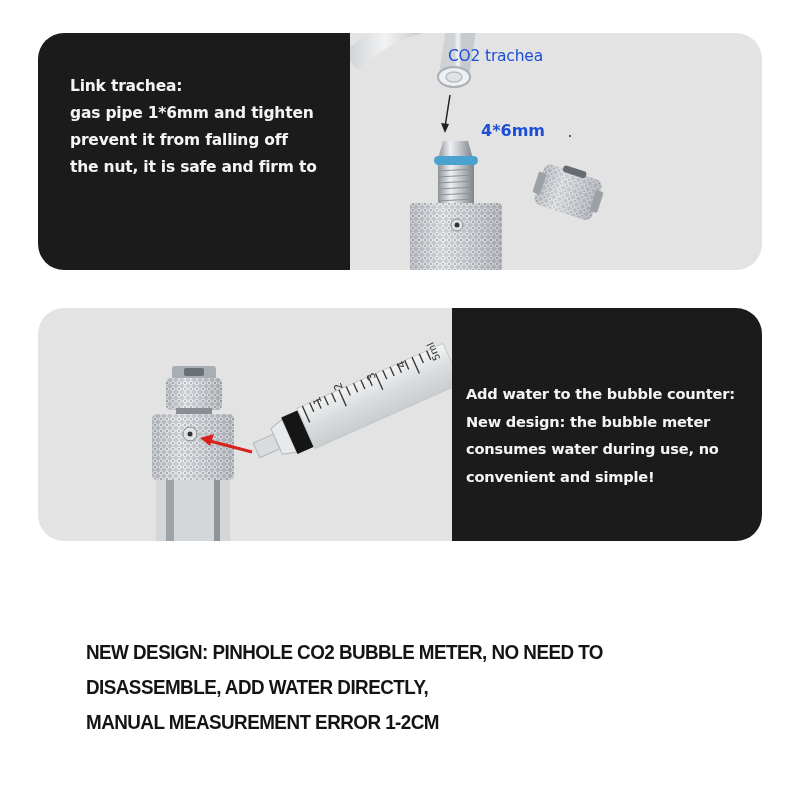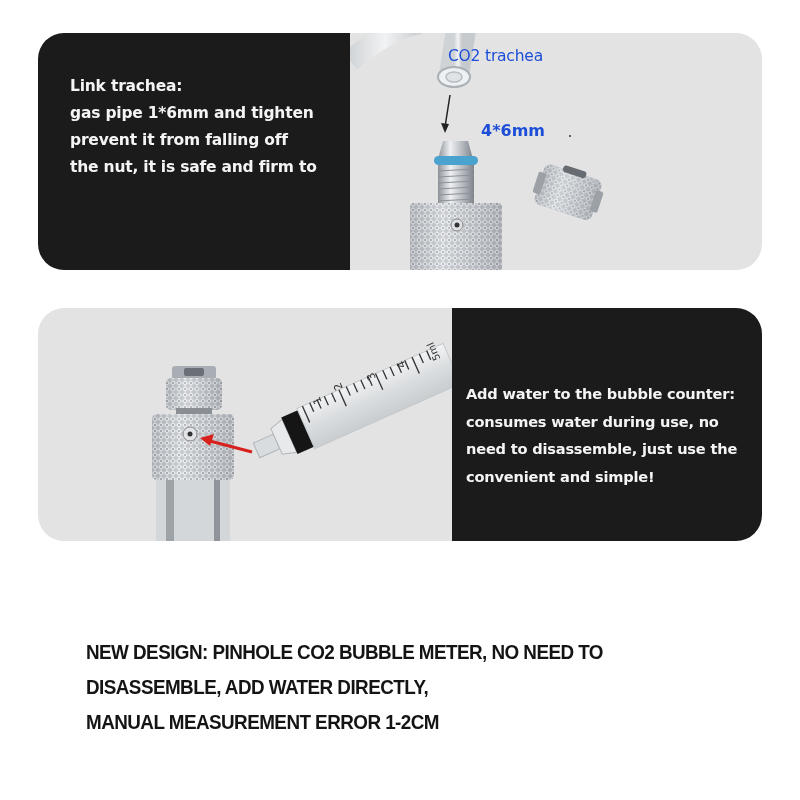--- a/index.html
+++ b/index.html
@@ -177,22 +177,22 @@
       <span style="position:absolute;left:276px;top:86px;font-size:11px;color:#333;transform:rotate(-114deg);">1</span>
       <span style="position:absolute;left:297px;top:72px;font-size:11px;color:#333;transform:rotate(-114deg);">2</span>
       <span style="position:absolute;left:330px;top:62px;font-size:11px;color:#333;transform:rotate(-114deg);">3</span>
       <span style="position:absolute;left:360px;top:50px;font-size:11px;color:#333;transform:rotate(-114deg);">4</span>
       <span style="position:absolute;left:386px;top:38px;font-size:10px;color:#333;transform:rotate(-114deg);">5ml</span>
     </div>
   </div>
   <div class="dark">
     <div class="caption">
       <span class="line">Add water to the bubble counter:</span>
+      <span class="line">New design: the bubble meter</span>
       <span class="line">consumes water during use, no</span>
-      <span class="line">need to disassemble, just use the</span>
       <span class="line">convenient and simple!</span>
     </div>
   </div>
 </div>
 
 <div class="footer">
   <span class="fline">NEW DESIGN: PINHOLE CO2 BUBBLE METER, NO NEED TO</span>
   <span class="fline">DISASSEMBLE, ADD WATER DIRECTLY,</span>
   <span class="fline">MANUAL MEASUREMENT ERROR 1-2CM</span>
 </div>

